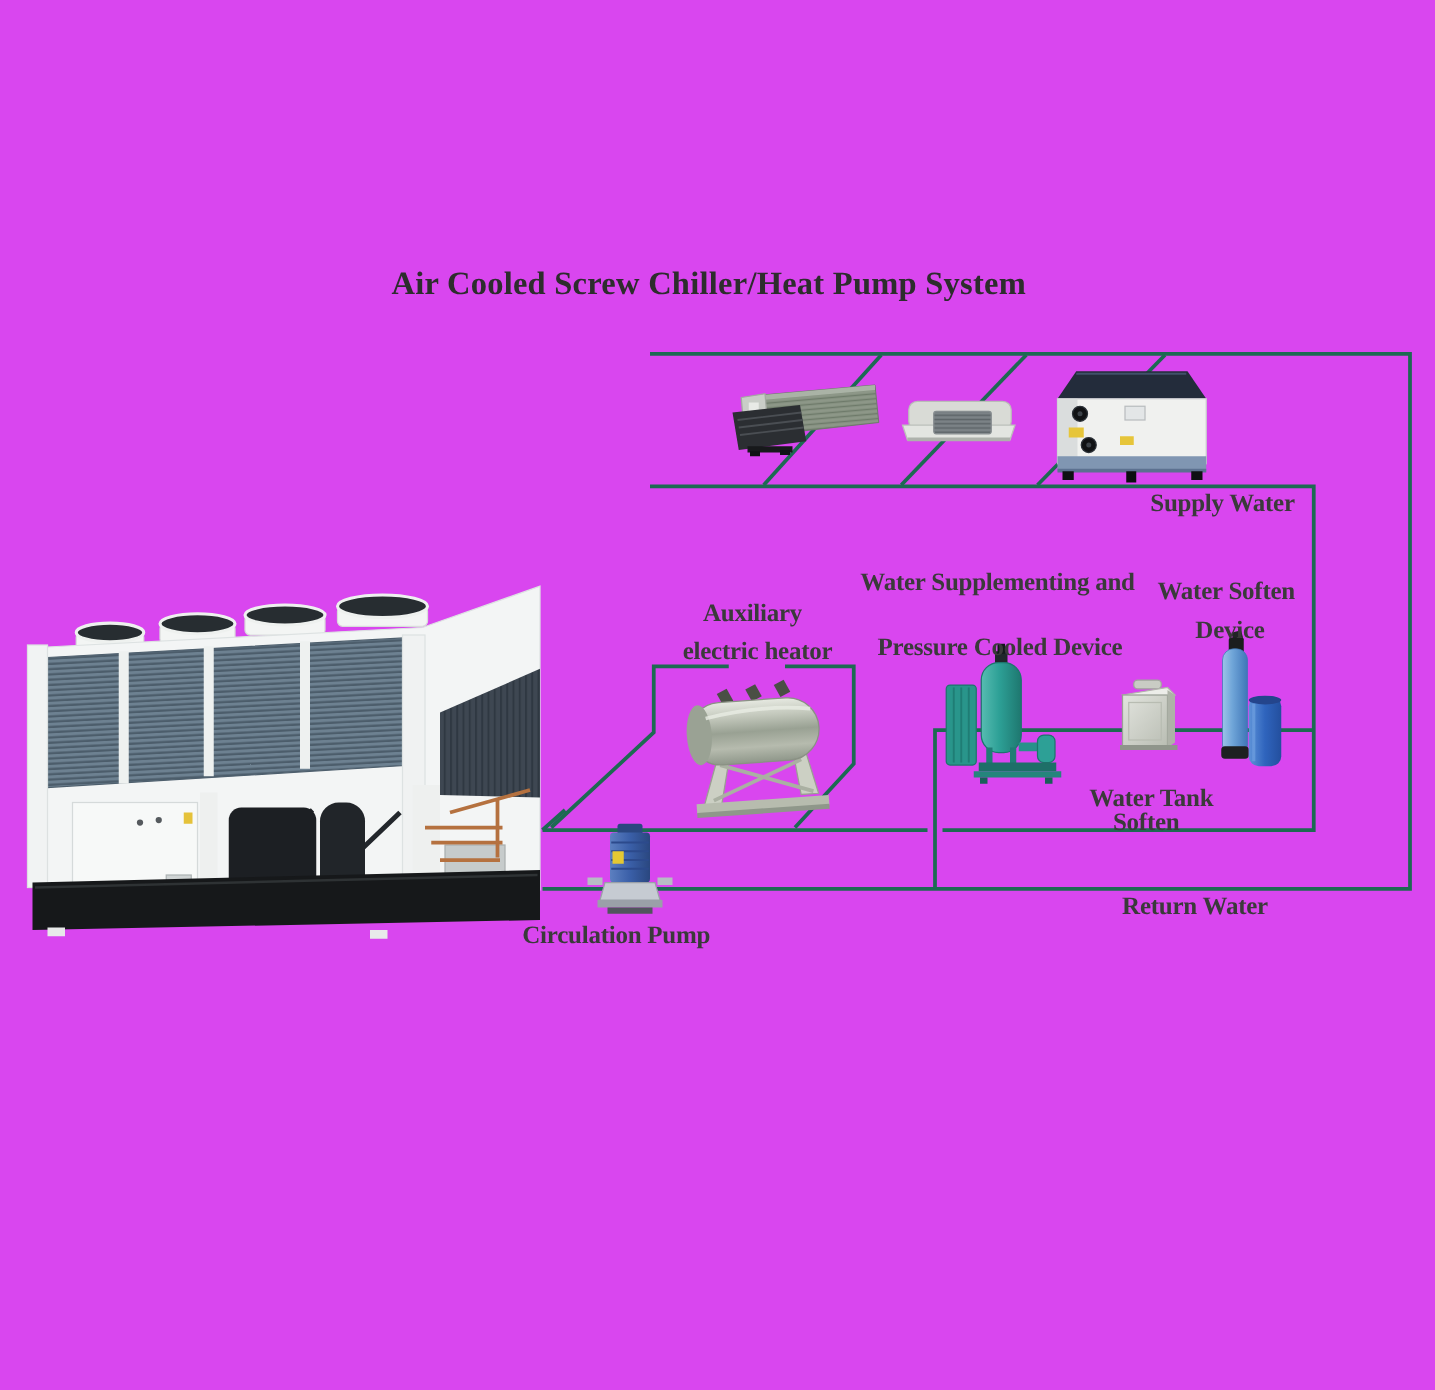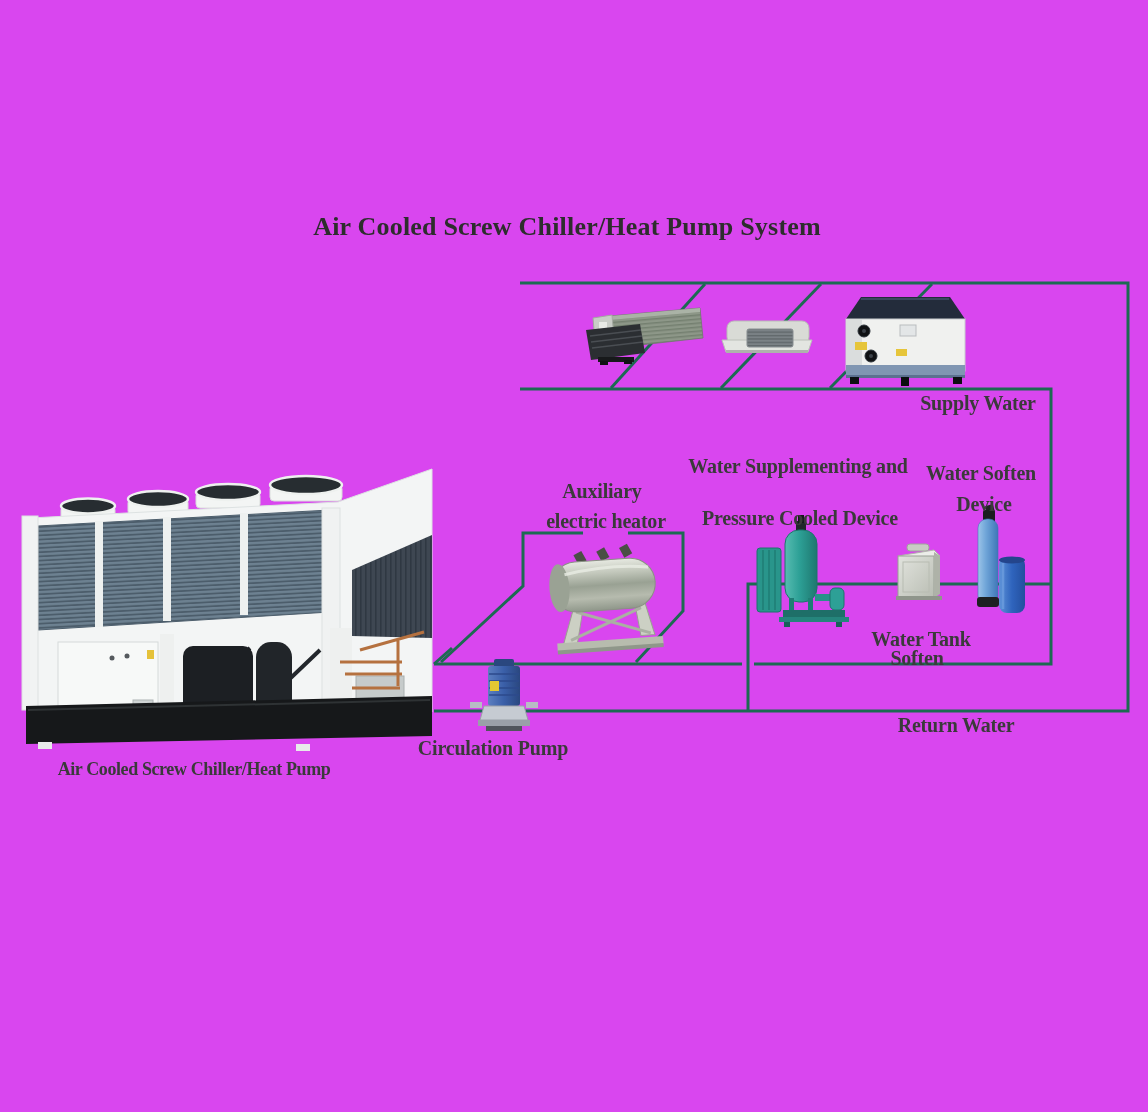--- a/index.html
+++ b/index.html
@@ -256,15 +256,14 @@
 <div class="lbl" style="left:800px;top:507px;">Pressure Cooled Device</div>
 
 <div class="lbl" style="left:981px;top:462px;">Water Soften</div>
 <div class="lbl" style="left:984px;top:493px;">Device</div>
 
 <div class="lbl" style="left:917px;top:627px;margin-top:20px;">Soften</div>
 <div class="lbl" style="left:921px;top:628px;">Water Tank</div>
 
 <div class="lbl" style="left:493px;top:737px;">Circulation Pump</div>
 
-<div class="lbl chiller-lbl" style="left:194px;top:759px;">Air Cooled Screw Chiller/Heat Pump</div>
 
 </div>
 
 </body></html>

